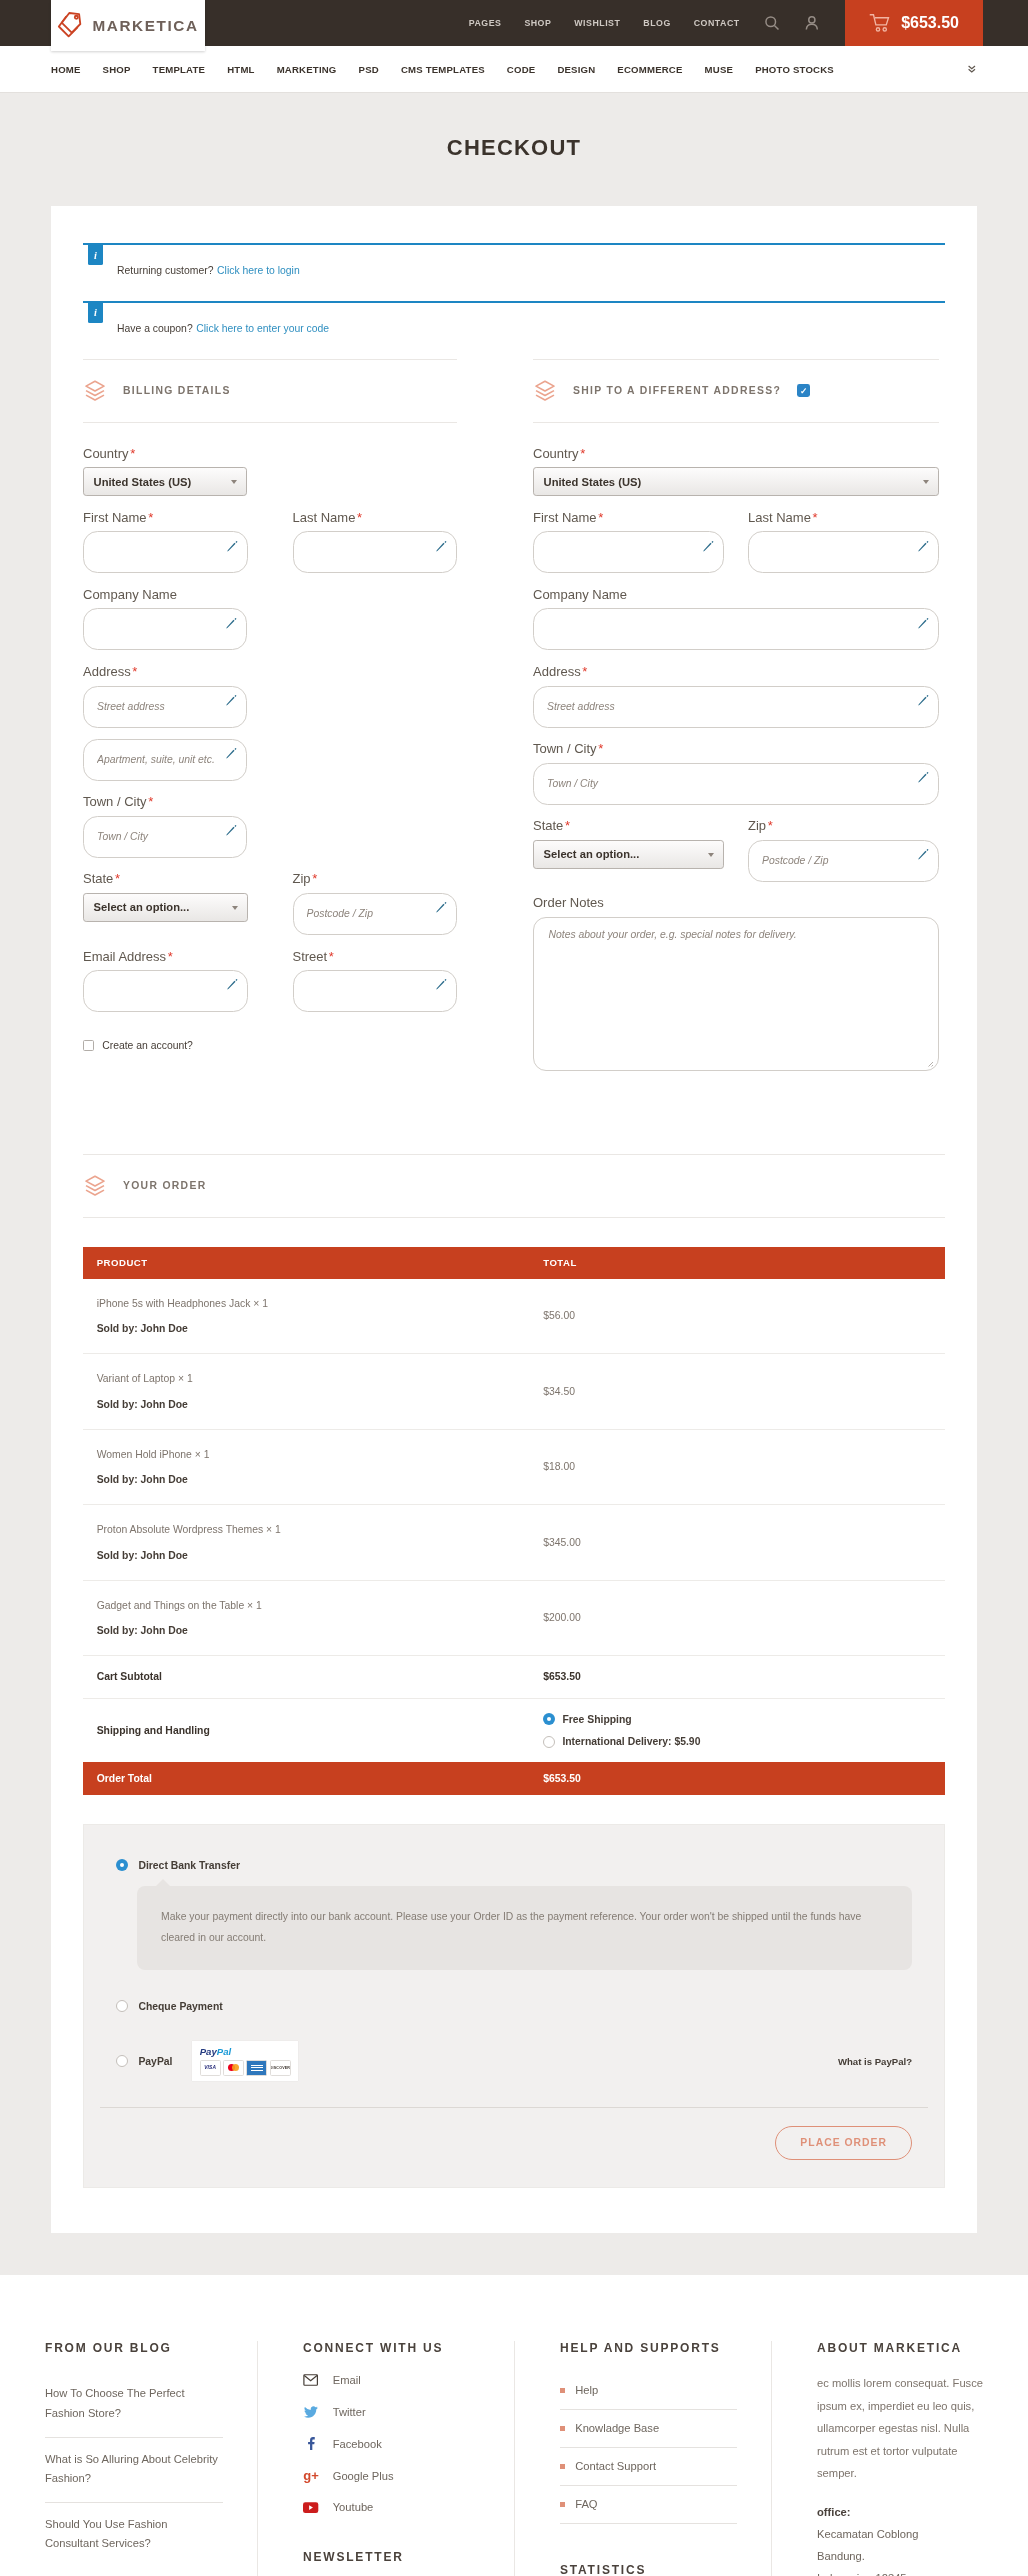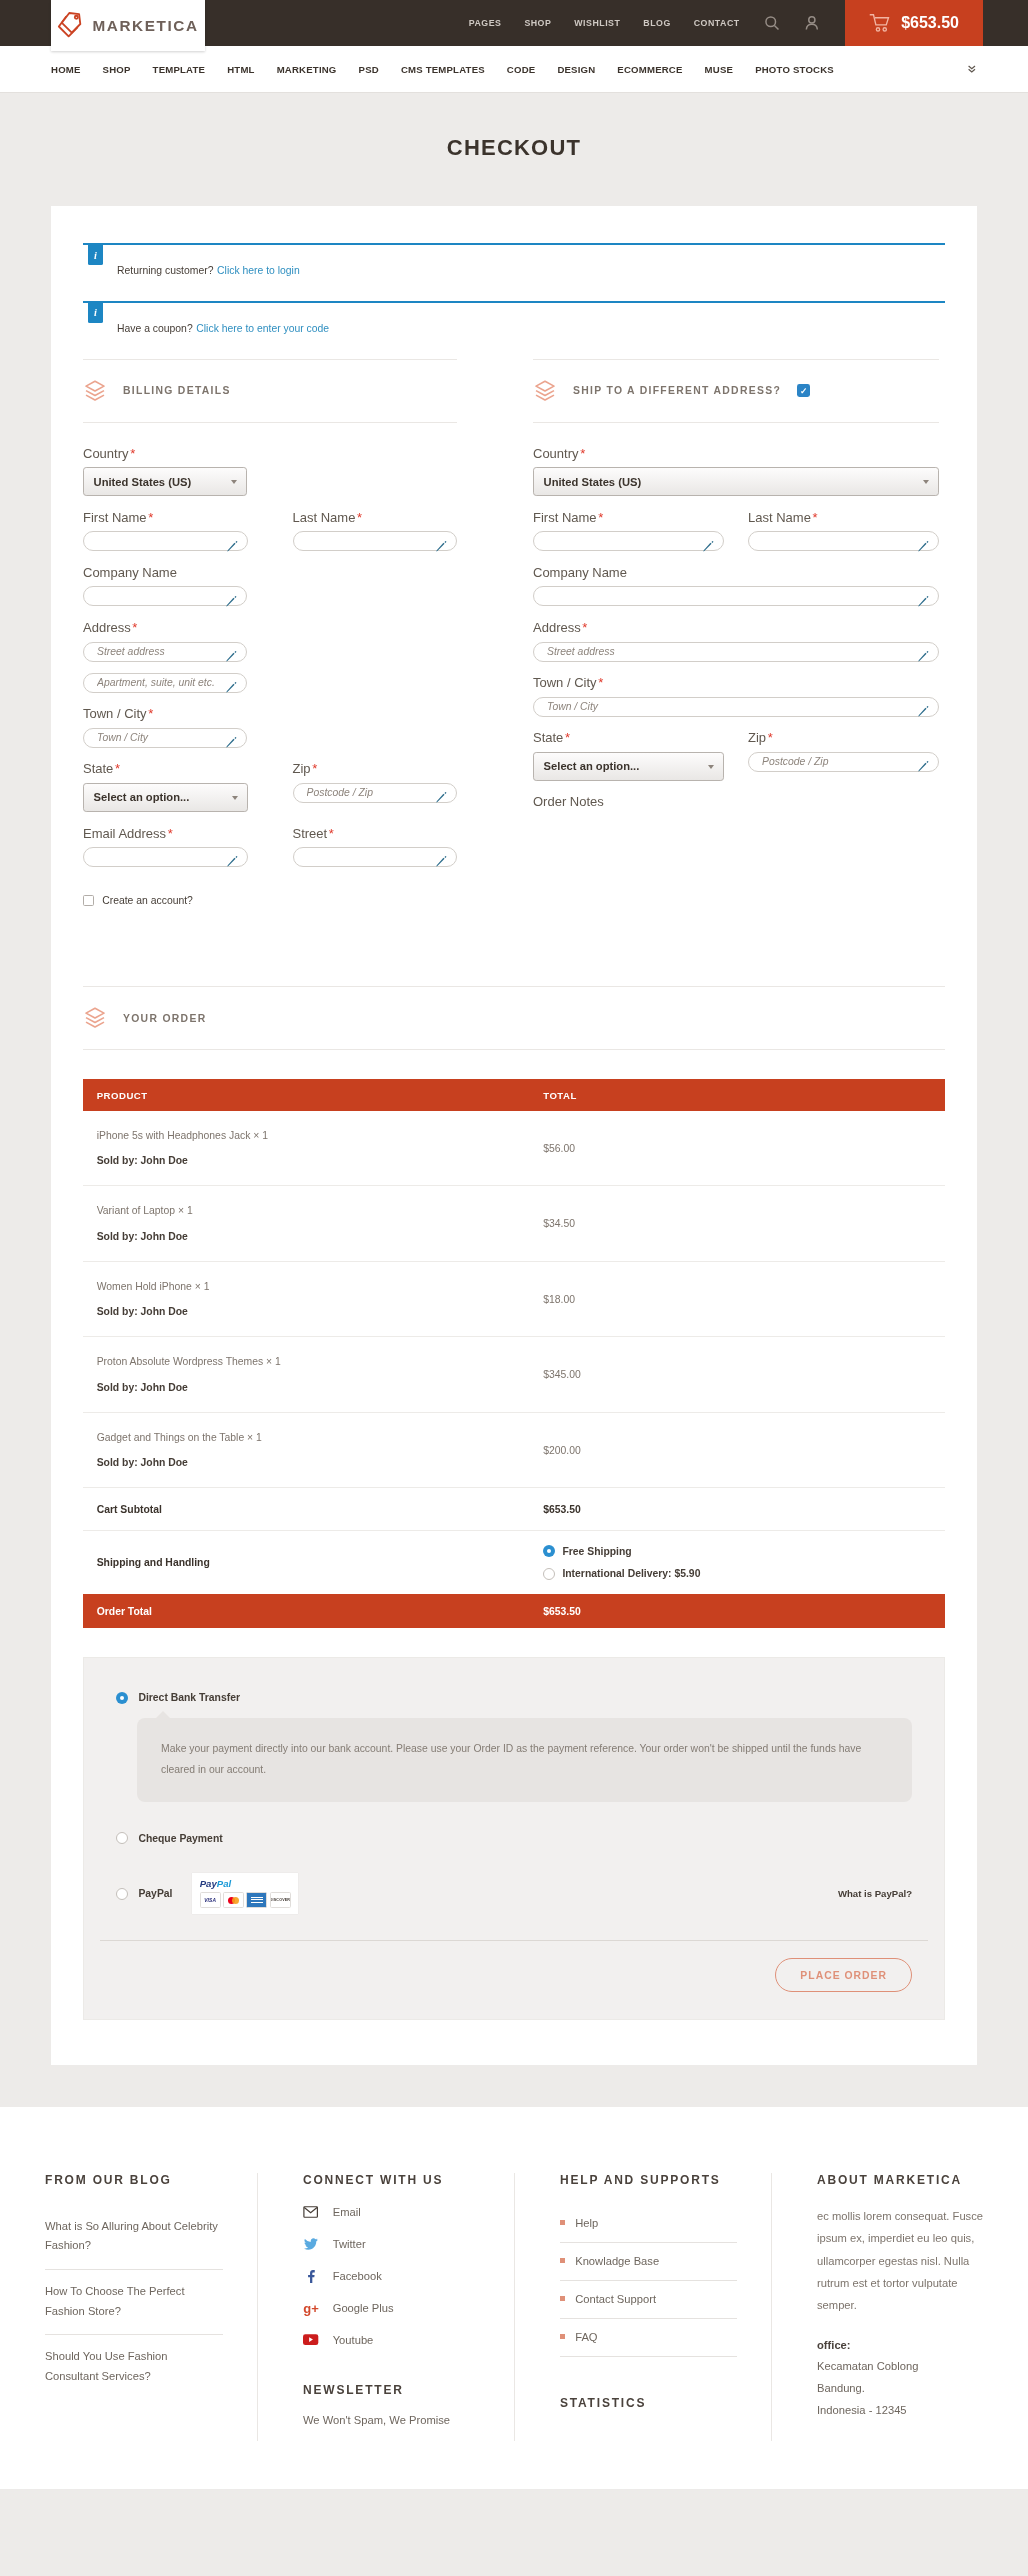--- a/index.html
+++ b/index.html
@@ -38,21 +38,21 @@
 
   .cols { display:flex; gap:76px; margin-top:16px; }
   .col-l { width:374px; } .col-r { width:406px; }
 
   .sec-head { display:flex; align-items:center; gap:16px; border-top:0.8px solid #eae7e4; border-bottom:0.8px solid #eae7e4; padding:19px 0; }
   .sec-title { font-size:10.4px; font-weight:bold; letter-spacing:1.3px; color:#7d746c; }
   .sec-body { padding-top:9.6px; }
 
   .f-label { font-size:13px; color:#60584f; margin:13.7px 0 6.4px; }
   .req { color:#e0392b; margin-left:1.6px; }
-  .pill { position:relative; border:0.8px solid #d2cec9; border-radius:14.5px; height:20px; box-sizing:border-box; background:#fff; }
+  .pill { position:relative; border:0.8px solid #d2cec9; border-radius:14.5px; height:42px; box-sizing:border-box; background:#fff; }
   .pill input { width:100%; height:100%; border:0; outline:0; background:none; padding:0 27px 0 13px; box-sizing:border-box;
                 font-family:"Liberation Sans", sans-serif; font-size:10.4px; color:#453d36; border-radius:14.5px; }
   .pill input::placeholder { color:#8d847c; font-style:italic; opacity:1; }
   .pencil { position:absolute; right:7.2px; top:6.4px; }
   .stack { margin-bottom:11.2px; }
 
   .sel { position:relative; height:29px; border:0.8px solid #b8b3ae; border-radius:3.2px;
          background:linear-gradient(#fdfcfc,#e9e7e5); display:flex; align-items:center;
          padding:0 22.5px 0 9.6px; font-size:11.2px; font-weight:bold; color:#3b332c; box-sizing:border-box; cursor:pointer; }
   .sel-arrow { position:absolute; right:8.8px; top:12px; width:0; height:0;
@@ -486,20 +486,23 @@
               <span class="pencil">
                 <svg width="14.5" height="14.5" viewBox="0 0 20 20">
                     <path fill="#2f6e8d" d="M3.8 15.6 L3 17.2 4.7 16.5 14.6 6.6 13 5 Z M15.7 5.6 L17 4.3 C17.5 3.8 16.2 2.5 15.7 3 L14.4 4.3 Z"></path>
                   </svg>
               </span>
             </div>
           </div>
         </div>
 
         <div class="f-label">Order Notes</div>
+        <div class="notes-wrap">
+          <textarea class="notes" placeholder="Notes about your order, e.g. special notes for delivery." style=""></textarea>
+        </div>
       </div>
     </div>
   </div>
 
   <section class="order-sec">
     <div class="sec-head">
       <span>
         <svg width="24" height="24" viewBox="0 0 32 32" fill="none" stroke="#eba48e" stroke-width="2.2" stroke-linejoin="round">
           <path d="M16 3 L28 9.5 L16 16 L4 9.5 Z"></path>
           <path d="M4 15.5 L16 22 L28 15.5"></path>
@@ -617,22 +620,22 @@
       <div class="pay-foot">
         <button class="place-btn">PLACE ORDER</button>
       </div>
     </div>
   </section>
 </main>
 
 <footer class="footer">
   <div class="fcol">
     <h3 class="fhead">FROM OUR BLOG</h3>
+    <div class="blog-item">How To Choose The Perfect Fashion Store?</div>
     <div class="blog-item">What is So Alluring About Celebrity Fashion?</div>
-    <div class="blog-item">How To Choose The Perfect Fashion Store?</div>
     <div class="blog-item">Should You Use Fashion Consultant Services?</div>
 
   </div>
 
   <div class="fcol">
     <h3 class="fhead">CONNECT WITH US</h3>
     <div class="soc-row">
       <span class="soc-ico">
         <svg width="15.3" height="12" viewBox="0 0 20 16" fill="none" stroke="#453d36" stroke-width="1.6">
             <rect x="1" y="1" width="18" height="14" rx="1"></rect>

